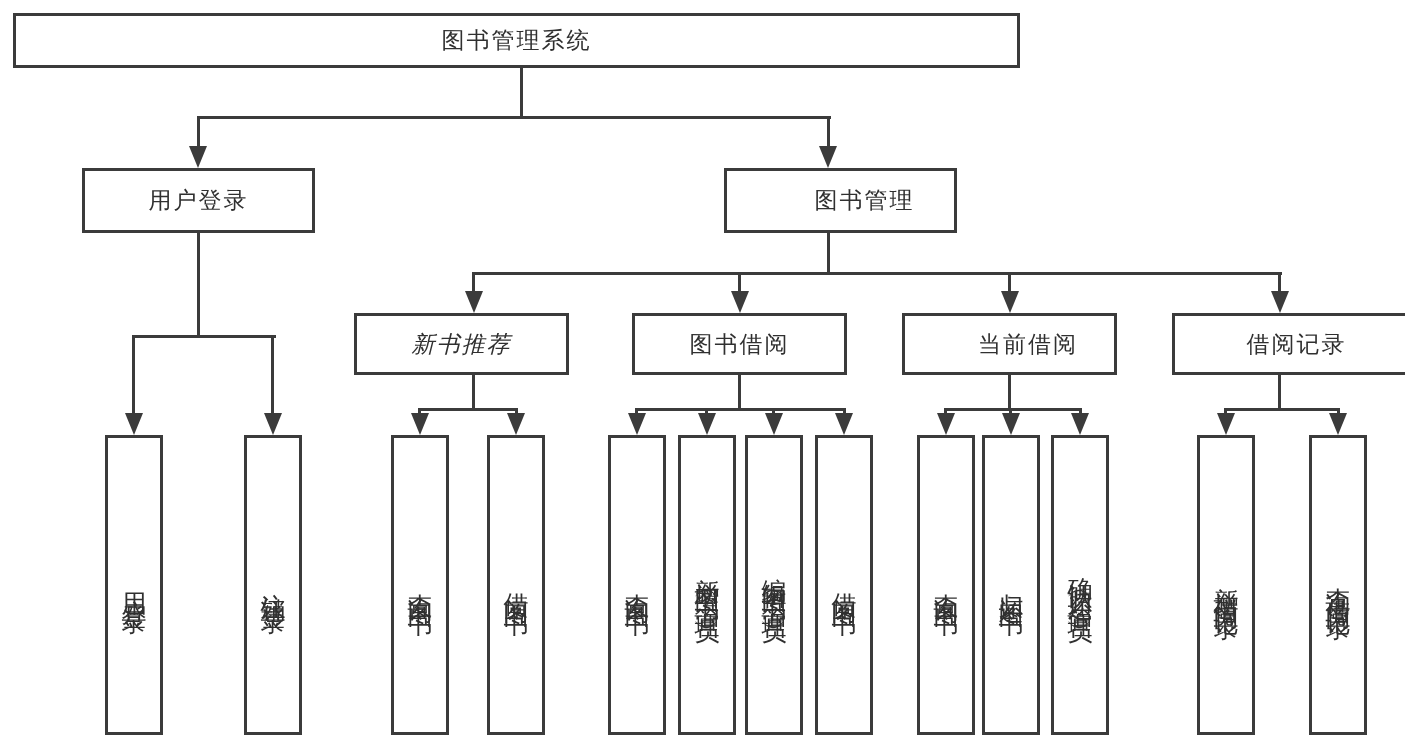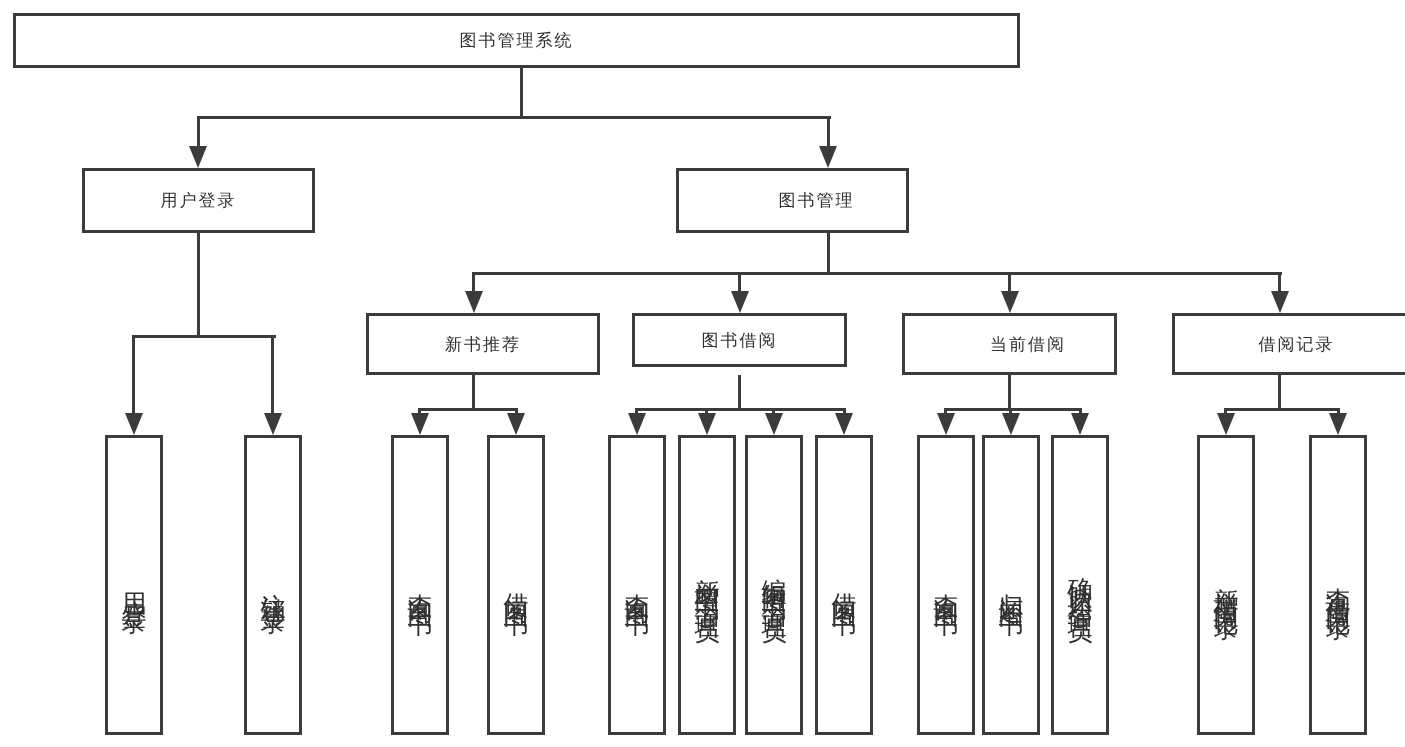--- a/index.html
+++ b/index.html
@@ -13,21 +13,21 @@
     overflow: hidden;
   }
   .node {
     position: absolute;
     border: 3px solid var(--line-color, #3b3b3b);
     background: #ffffff;
     color: var(--text-color, #303030);
     display: flex;
     align-items: center;
     justify-content: center;
-    font-size: 17px;
+    font-size: 23px;
     letter-spacing: 2px;
     text-align: center;
   }
   .vnode {
     writing-mode: vertical-rl;
     text-orientation: mixed;
     letter-spacing: 6px;
     font-size: 25px;
     line-height: 1;
   }
@@ -60,42 +60,42 @@
   <div class="node" style="left:13px; top:13px; width:1007px; height:55px;">图书管理系统</div>
 
   <div class="line" style="left:520px; top:68px; width:3px; height:50px;"></div>
   <div class="line" style="left:197px; top:116px; width:634px; height:3px;"></div>
   <div class="line" style="left:197px; top:116px; width:3px; height:32px;"></div>
   <div class="line" style="left:827px; top:116px; width:3px; height:32px;"></div>
   <div class="arrow" style="left:189px; top:146px;"></div>
   <div class="arrow" style="left:819px; top:146px;"></div>
 
   <div class="node" style="left:82px; top:168px; width:233px; height:65px;">用户登录</div>
-  <div class="node" style="left:676px; top:168px; width:233px; height:65px;padding-left:48px;">图书管理</div>
+  <div class="node" style="left:724px; top:168px; width:233px; height:65px;padding-left:48px;">图书管理</div>
 
   <div class="line" style="left:197px; top:233px; width:3px; height:104px;"></div>
   <div class="line" style="left:132px; top:335px; width:144px; height:3px;"></div>
   <div class="line" style="left:132px; top:335px; width:3px; height:80px;"></div>
   <div class="line" style="left:271px; top:335px; width:3px; height:80px;"></div>
   <div class="arrow" style="left:125px; top:413px;"></div>
   <div class="arrow" style="left:264px; top:413px;"></div>
 
   <div class="line" style="left:827px; top:233px; width:3px; height:41px;"></div>
   <div class="line" style="left:472px; top:272px; width:810px; height:3px;"></div>
   <div class="line" style="left:472px; top:272px; width:3px; height:23px;"></div>
   <div class="line" style="left:738px; top:272px; width:3px; height:23px;"></div>
   <div class="line" style="left:1008px; top:272px; width:3px; height:23px;"></div>
   <div class="line" style="left:1278px; top:272px; width:3px; height:23px;"></div>
   <div class="arrow" style="left:465px; top:291px;"></div>
   <div class="arrow" style="left:731px; top:291px;"></div>
   <div class="arrow" style="left:1001px; top:291px;"></div>
   <div class="arrow" style="left:1271px; top:291px;"></div>
 
-  <div class="node" style="left:366px; top:313px; width:234px; height:62px;">新书推荐</div>
-  <div class="node" style="left:632px; top:313px; width:215px; height:54px;">图书借阅</div>
+  <div class="node" style="left:354px; top:313px; width:215px; height:62px;font-style:italic;">新书推荐</div>
+  <div class="node" style="left:632px; top:313px; width:215px; height:62px;">图书借阅</div>
   <div class="node" style="left:902px; top:313px; width:215px; height:62px;padding-left:37px;">当前借阅</div>
   <div class="node" style="left:1172px; top:313px; width:249px; height:62px;">借阅记录</div>
 
   <div class="line" style="left:472px; top:375px; width:3px; height:35px;"></div>
   <div class="line" style="left:418px; top:408px; width:100px; height:3px;"></div>
   <div class="line" style="left:418px; top:408px; width:3px; height:7px;"></div>
   <div class="line" style="left:515px; top:408px; width:3px; height:7px;"></div>
   <div class="arrow" style="left:411px; top:413px;"></div>
   <div class="arrow" style="left:507px; top:413px;"></div>
 

